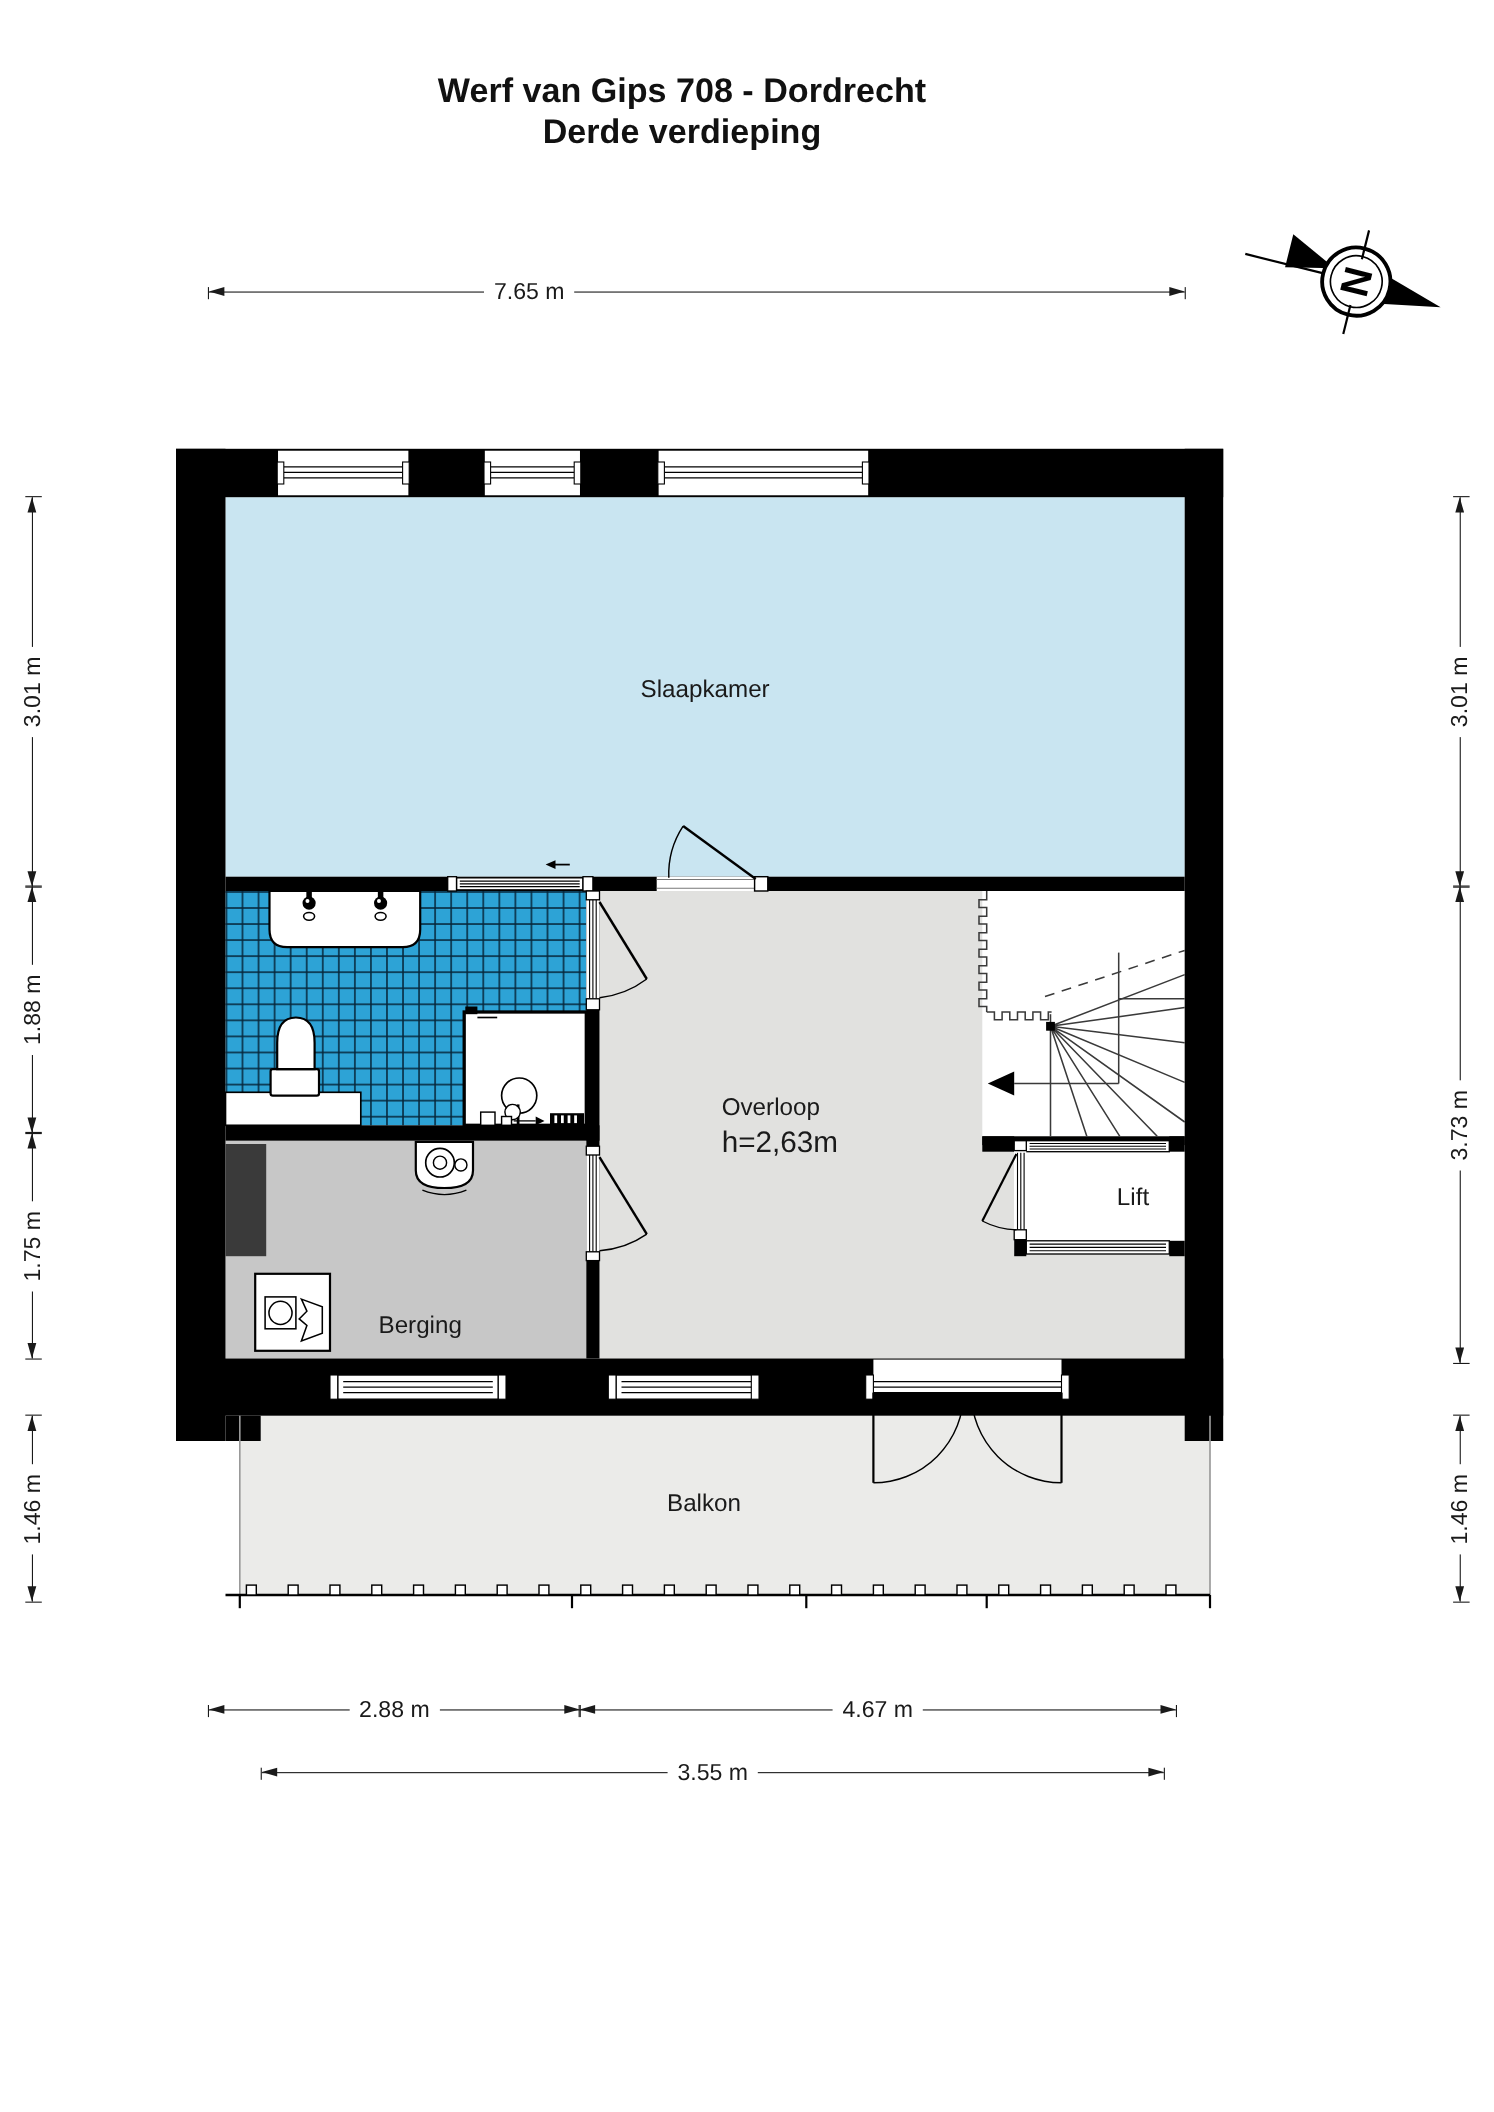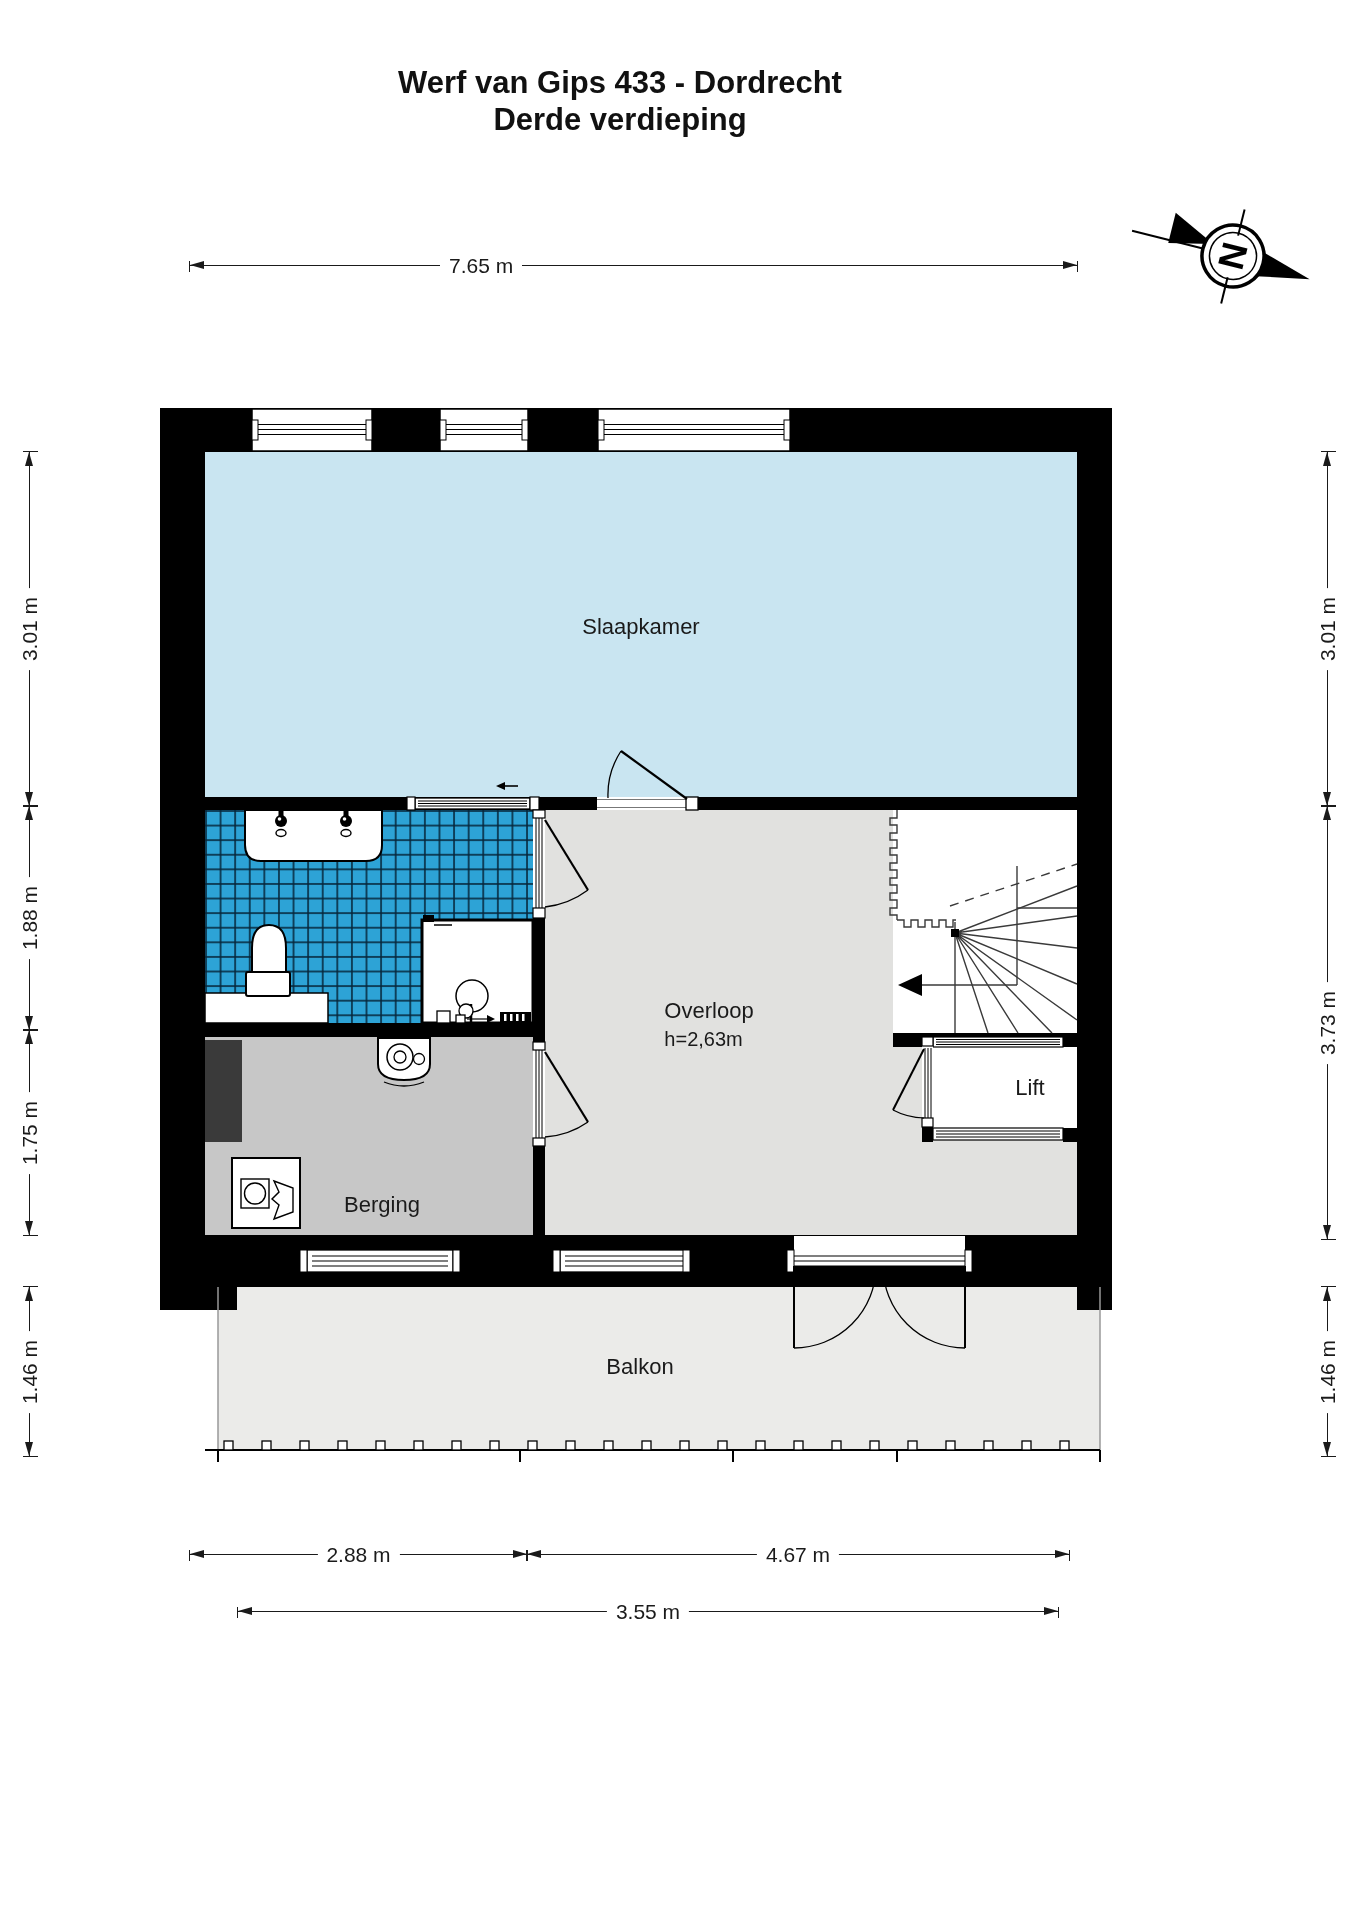--- a/index.html
+++ b/index.html
@@ -16,21 +16,21 @@
                      linear-gradient(90deg,rgba(6,38,58,.8) 2px,transparent 2px);
     background-size:14.6px 14.6px;}
   .berging{left:205px;top:1037px;width:328px;height:198px;background:#c7c7c7;}
   .overloop{left:545px;top:810px;width:532px;height:425px;background:#e1e1df;}
   .stairwell{left:893px;top:810px;width:184px;height:223px;background:#ffffff;}
   .lift{left:922px;top:1035px;width:155px;height:105px;background:#ffffff;}
   .balkon{left:218px;top:1287px;width:882px;height:163px;background:#ebebe9;}
   .plan-svg{position:absolute;left:0;top:0;width:1358px;height:1920px;}
   
   .room-label{position:absolute;transform:translate(-50%,-50%);font-size:22px;white-space:nowrap;text-align:left;}
-  .room-label .sub{display:block;font-size:20px;margin-top:4px;}
+  .room-label .sub{display:block;font-size:27px;margin-top:4px;}
   
   .hdim,.vdim{position:absolute;}
   .hdim{height:0;border-top:1.6px solid #1a1a1a;}
   .vdim{width:0;border-left:1.6px solid #1a1a1a;}
   .hdim::before{content:"";position:absolute;left:0;top:-5.1px;width:0;height:0;
     border:4.5px solid transparent;border-left:0;border-right:14px solid #1a1a1a;}
   .hdim::after{content:"";position:absolute;right:0;top:-5.1px;width:0;height:0;
     border:4.5px solid transparent;border-right:0;border-left:14px solid #1a1a1a;}
   .vdim::before{content:"";position:absolute;top:0;left:-5.1px;width:0;height:0;
     border:4.5px solid transparent;border-top:0;border-bottom:14px solid #1a1a1a;}
@@ -47,21 +47,21 @@
   .vdim .t-top{top:-1px;} .vdim .t-bot{bottom:-1px;}
   
   .footer{position:absolute;left:0;top:1766px;width:1312px;text-align:center;font-size:22px;line-height:29px;color:#111;}
 </style>
 </head>
 <body>
 
 <div class="screen">
 
   <header class="title-block">
-    <div class="t1">Werf van Gips 433 - Dordrecht</div>
+    <div class="t1">Werf van Gips 708 - Dordrecht</div>
     <div class="t2">Derde verdieping</div>
   </header>
 
   <div class="room bedroom"></div>
   <div class="room bathroom"></div>
   <div class="room berging"></div>
   <div class="room overloop"></div>
   <div class="room stairwell"></div>
   <div class="room lift"></div>
   <div class="room balkon"></div>

